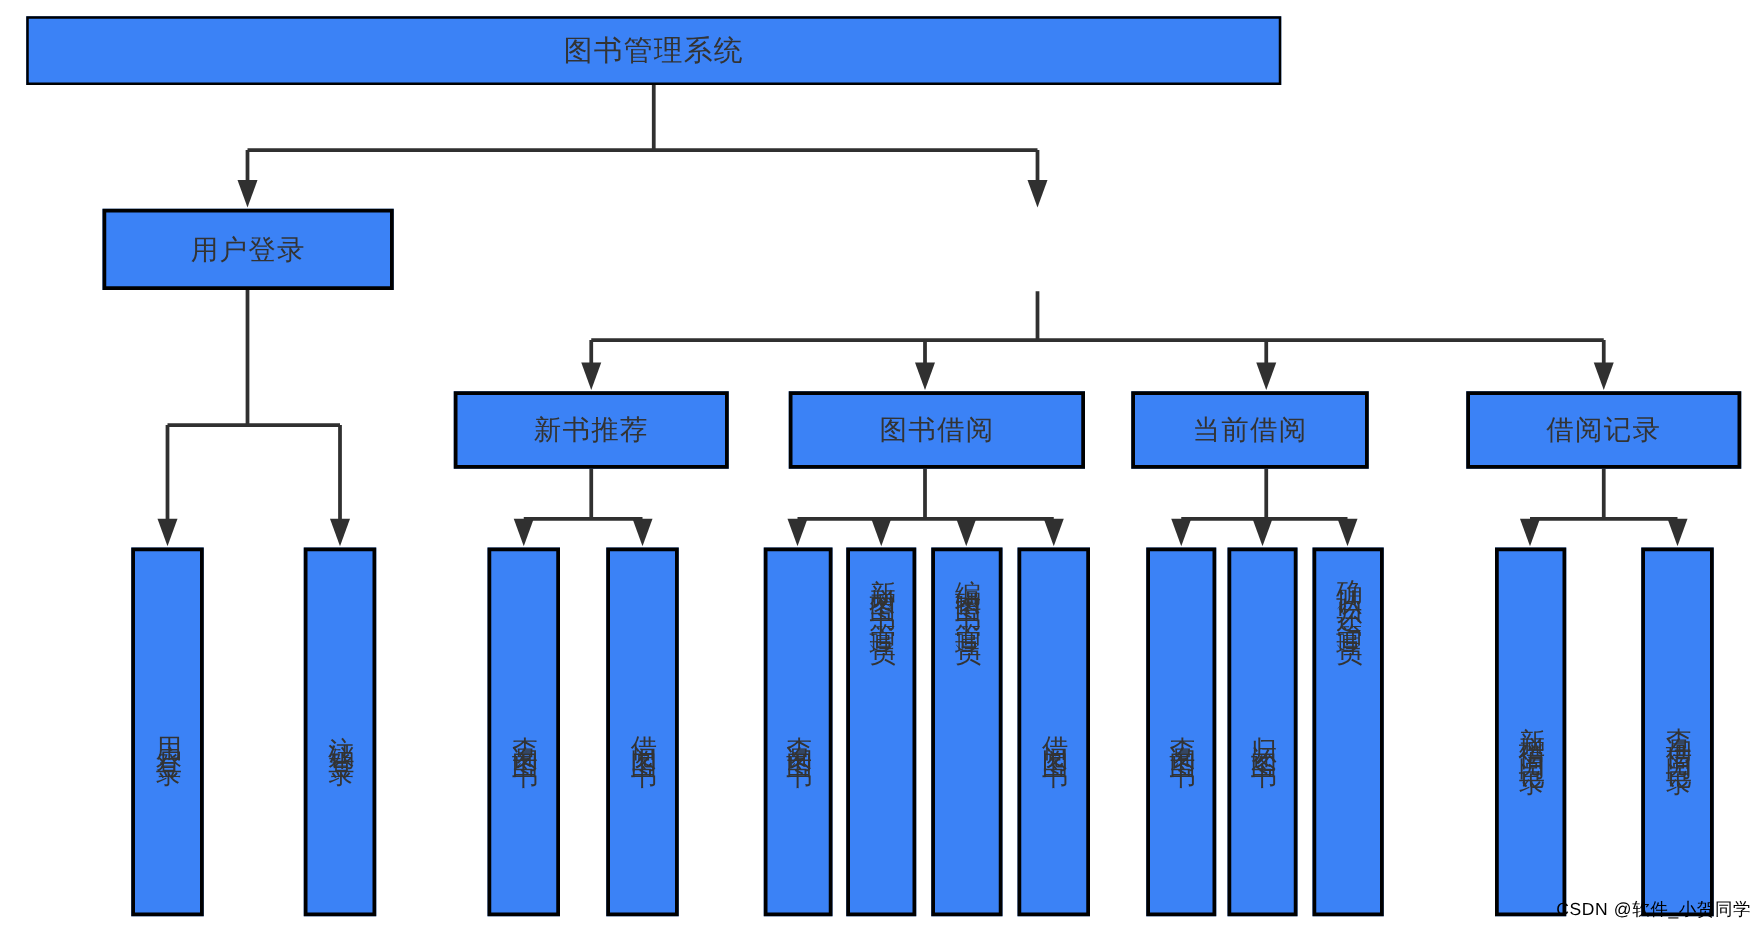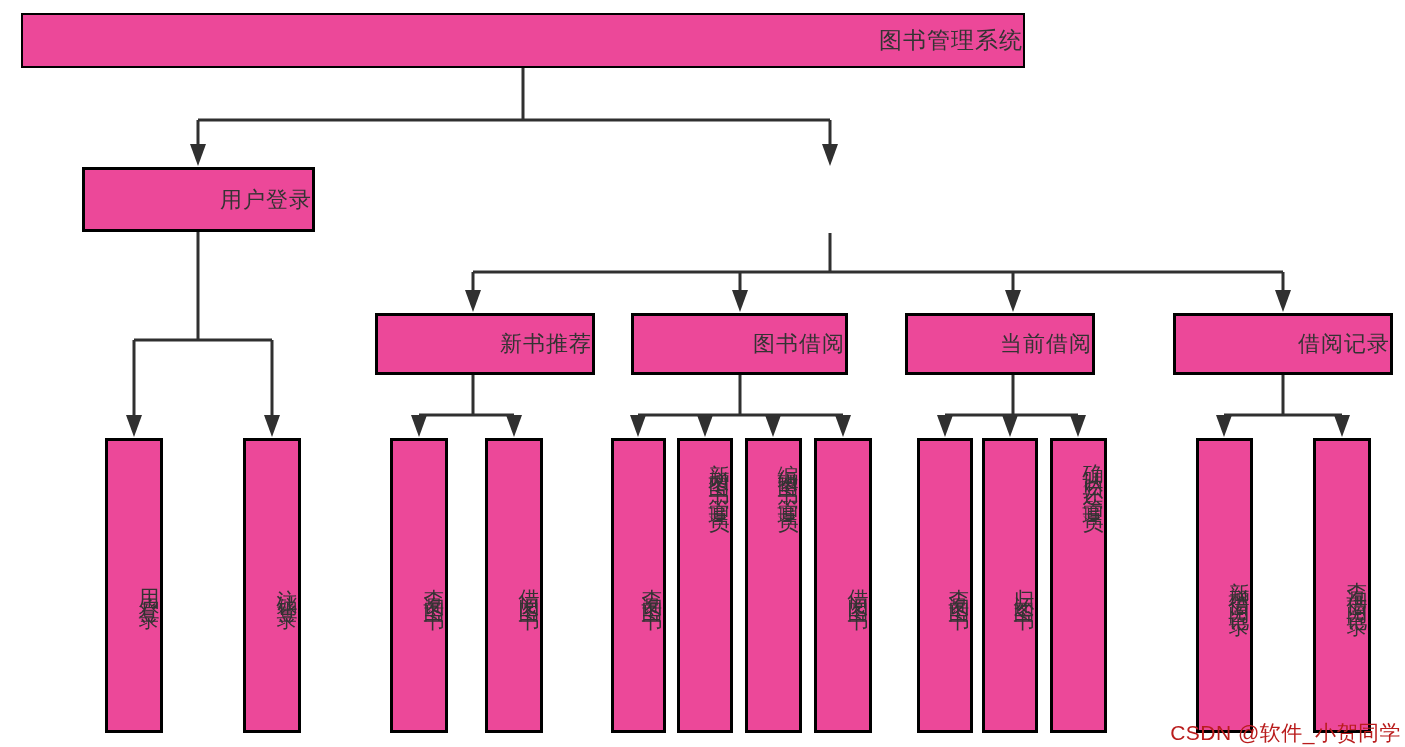--- a/index.html
+++ b/index.html
@@ -8,42 +8,42 @@
     width:1405px; height:747px;
     background:#ffffff;
     font-family:"Liberation Sans","DejaVu Sans",sans-serif;
     color:#333333;
     overflow:hidden;
   }
   #connectors { position:absolute; left:0; top:0; width:1405px; height:747px; }
   .box {
     position:absolute;
     box-sizing:border-box;
-    background:#ec4899;
+    background:#3b82f6;
     border:3px solid #000000;
-    display:flex; align-items:center; justify-content:flex-end;
+    display:flex; align-items:center; justify-content:center;
     z-index:2;
   }
   .root-box { border-width:2px; font-size:23px; letter-spacing:1px; }
   .branch  { font-size:22px; letter-spacing:1px; }
   .leaf    { top:438px; height:295px; }
   .leaf .vtext {
     writing-mode:vertical-rl;
     text-orientation:mixed;
     font-size:21px;
     letter-spacing:7px;
     line-height:1.05;
     white-space:nowrap;
   }
   .leaf.top-text { align-items:flex-start; padding-top:6px; }
   #watermark {
     position:absolute;
     right:4px; top:719px;
-    font-size:21px;
-    color:#b91c1c;
+    font-size:14px;
+    color:#000000;
     letter-spacing:0.5px;
     z-index:3;
     white-space:nowrap;
   }
 </style>
 </head>
 <body>
 
 <div id="canvas">
 
@@ -81,24 +81,24 @@
   </svg>
 
   <div class="box root-box" style="left:21px; top:13px; width:1004px; height:55px;">
     <span>图书管理系统</span>
   </div>
 
   <div class="box branch" style="left:82px; top:167px; width:233px; height:65px;">
     <span>用户登录</span>
   </div>
 
-  <div class="box branch" style="left:363px; top:313px; width:220px; height:62px;margin-left:12px;">
+  <div class="box branch" style="left:363px; top:313px; width:220px; height:62px;">
     <span>新书推荐</span>
   </div>
-  <div class="box branch" style="left:631px; top:313px; width:217px; height:62px;">
+  <div class="box branch" style="left:631px; top:313px; width:237px; height:62px;">
     <span>图书借阅</span>
   </div>
   <div class="box branch" style="left:905px; top:313px; width:190px; height:62px;">
     <span>当前借阅</span>
   </div>
   <div class="box branch" style="left:1173px; top:313px; width:220px; height:62px;">
     <span>借阅记录</span>
   </div>
 
   <div class="box leaf" style="left:105px; width:58px;">

